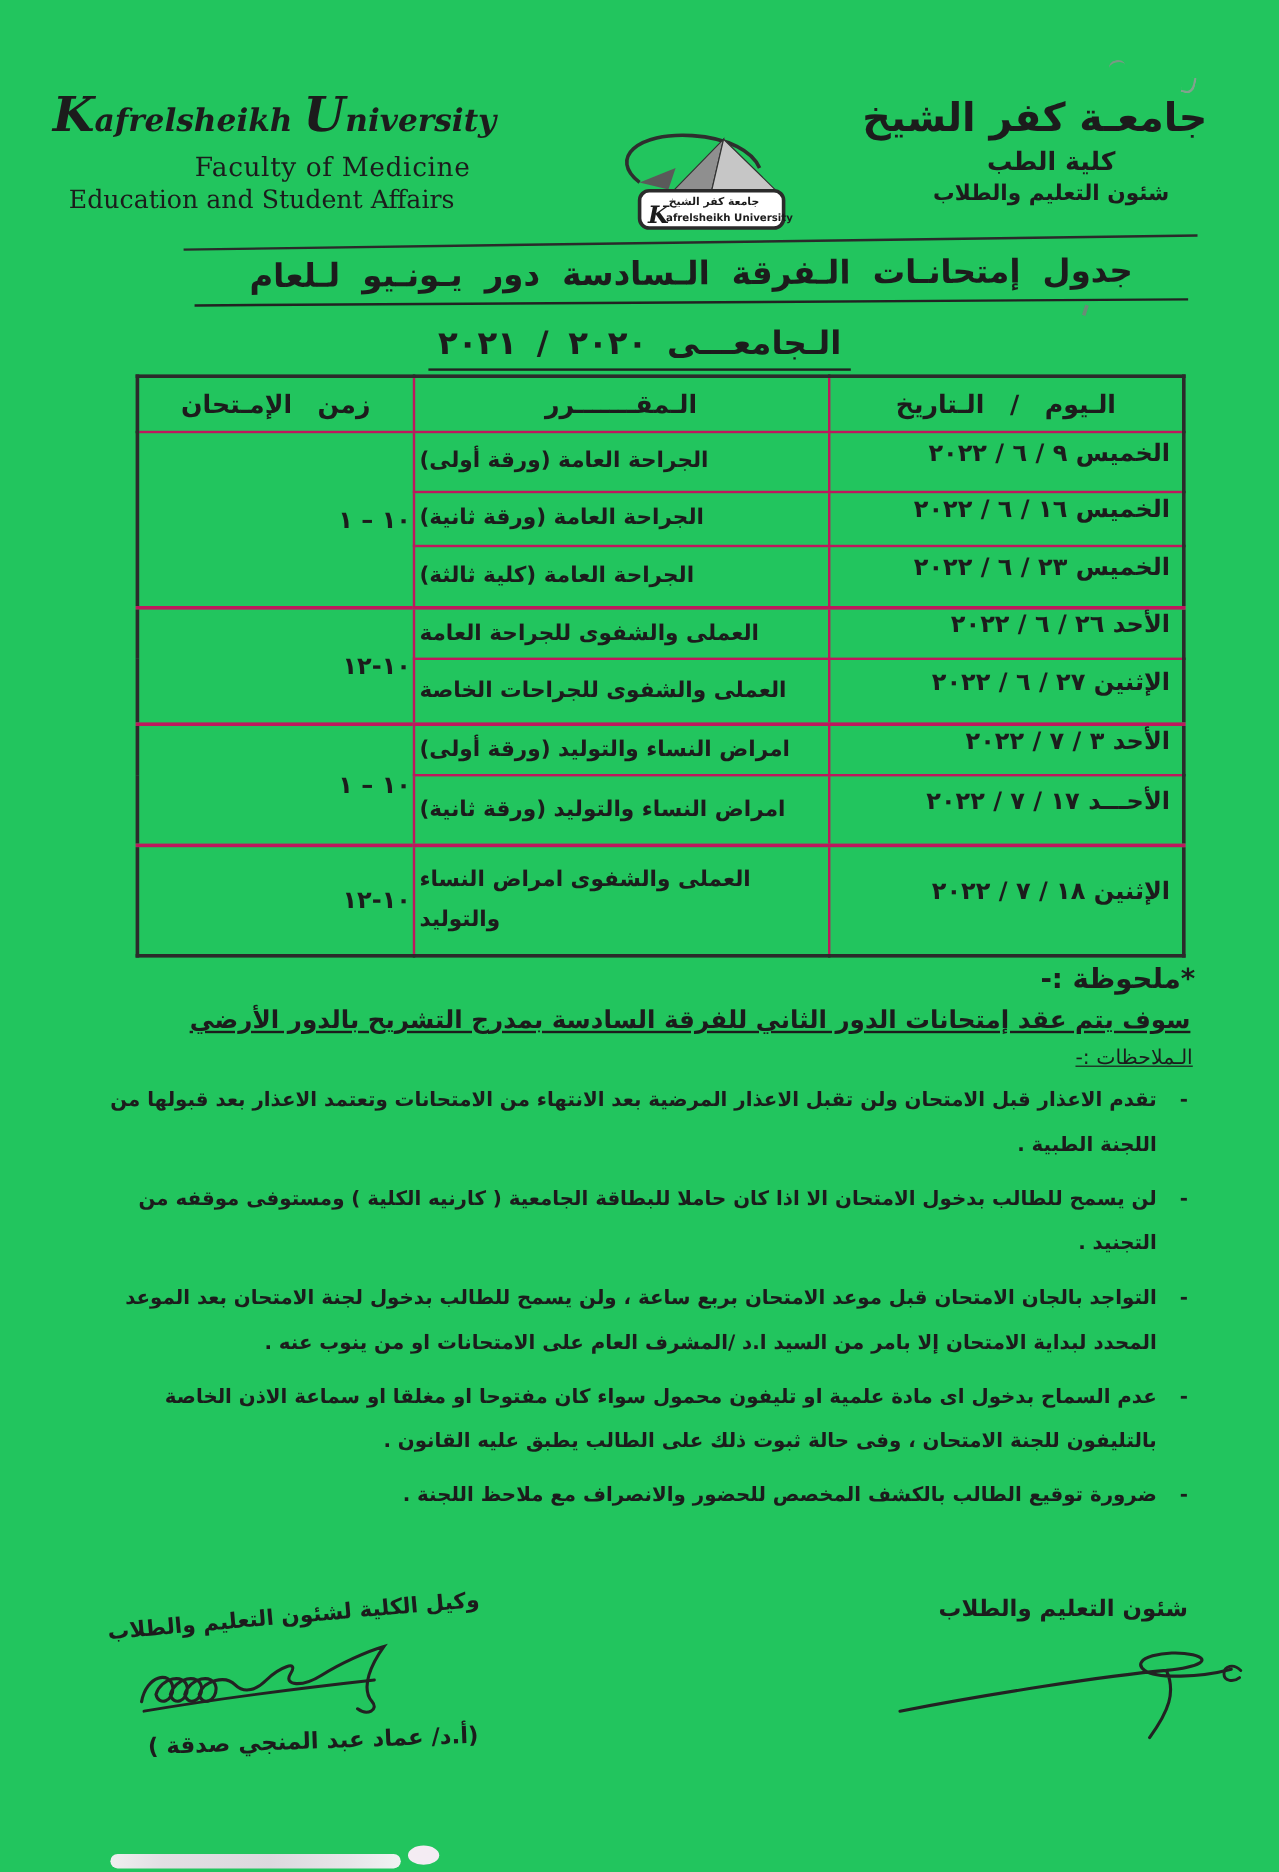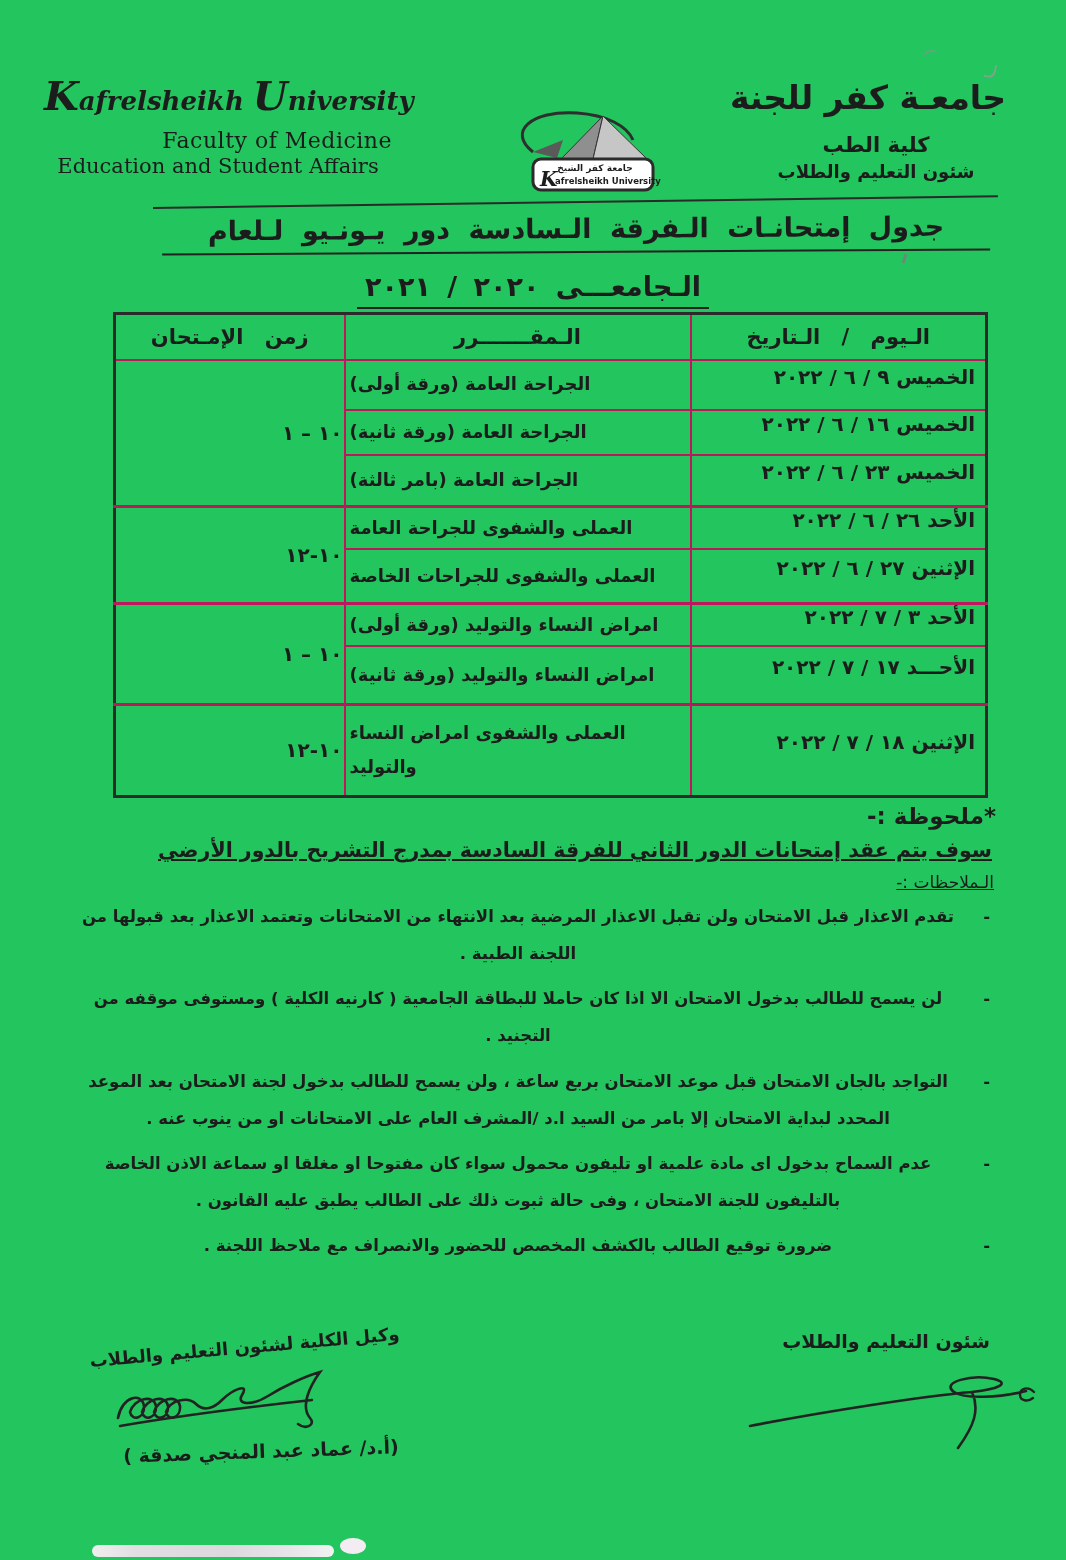--- a/index.html
+++ b/index.html
@@ -9,21 +9,21 @@
   }
   
   .hdr-en { position:absolute; left:44px; top:86px; width:348px; text-align:center; }
   .uni-en { font-family:"DejaVu Serif", serif; font-style:italic; font-weight:bold; font-size:26px; white-space:nowrap; }
   .uni-en .cap { font-size:40px; line-height:0; }
   .fac-en { font-family:"DejaVu Serif", serif; font-size:22px; margin-top:12px; letter-spacing:0.5px;text-align:right; }
   .dep-en { font-family:"DejaVu Serif", serif; font-size:21px; margin-top:1px; white-space:nowrap; }
 
   .hdr-ar { position:absolute; right:60px; top:78px; width:260px; text-align:center; direction:rtl; }
   .uni-ar { font-size:33px; font-weight:bold; white-space:nowrap; }
-  .facu-ar { font-size:21px; font-weight:bold; margin-top:16px; }
+  .facu-ar { font-size:21px; font-weight:bold; margin-top:6px; }
   .aff-ar { font-size:18px; font-weight:bold; margin-top:4px; }
 
   .hdr-rule { position:absolute; left:153px; top:207px; width:845px; border-top:2.5px solid #2a2a2a;
               transform:rotate(-0.8deg); transform-origin:left center; }
 
   .logo { position:absolute; left:503px; top:106px; width:162px; height:90px; }
 
   
   .title1 { position:absolute; left:162px; top:213px; width:828px; text-align:center; direction:rtl;
             font-size:27px; font-weight:bold; word-spacing:9px; padding-bottom:7px;
@@ -42,21 +42,21 @@
   td.c-time { font-size:20px; text-align:right; letter-spacing:1px; }
   tr.gsep td { border-top-width:3.5px; }
 
   
   .note-star { position:absolute; right:70px; top:803px; direction:rtl; font-size:23px; font-weight:bold; }
   .note-hl { position:absolute; right:74px; top:838px; direction:rtl; font-size:20.5px; font-weight:bold;
              white-space:nowrap; text-decoration:underline; }
   .remarks-lbl { position:absolute; right:72px; top:872px; direction:rtl; font-size:17px;
                  text-decoration:underline; }
   .bullets { position:absolute; right:66px; top:898px; width:928px; direction:rtl; margin:0; padding:0; }
-  .bullets li { list-style:none; position:relative; padding-right:36px; text-align:center;
+  .bullets li { list-style:none; position:relative; padding-right:36px; text-align:right;
                 font-weight:bold; font-size:16.5px; line-height:2.25; margin:0 0 8px 0; }
   .bullets li::before { content:"-"; position:absolute; right:10px; top:0; font-weight:bold; }
 
   
   .sig-r-label { position:absolute; right:76px; top:1330px; direction:rtl; font-size:19px; font-weight:bold; }
   .sig-r-svg { position:absolute; left:742px; top:1362px; width:304px; height:88px; }
   .sig-l-label { position:absolute; left:100px; top:1336px; width:300px; text-align:center; direction:rtl;
                  font-size:18px; font-weight:bold; transform:rotate(-5deg); white-space:nowrap; }
   .sig-l-svg { position:absolute; left:108px; top:1362px; width:272px; height:86px; }
   .sig-l-name { position:absolute; left:116px; top:1440px; width:290px; text-align:center; direction:rtl;
@@ -89,21 +89,21 @@
     <polygon points="30,46 60,34 54,52" fill="#5a5a5a"></polygon>
     <polygon points="58,53 100,10 90,53" fill="#8f8f8f" stroke="#333" stroke-width="1"></polygon>
     <polygon points="90,53 100,10 144,53" fill="#c6c6c6" stroke="#333" stroke-width="1"></polygon>
     <rect x="30" y="53" width="120" height="31" rx="8" fill="#ffffff" stroke="#2b2b2b" stroke-width="3"></rect>
     <text x="92" y="65" font-size="9" font-weight="bold" text-anchor="middle" fill="#1c1c1c" font-family="DejaVu Sans, sans-serif">جامعة كفر الشيخ</text>
     <text x="37" y="80" font-size="20" font-style="italic" font-weight="bold" font-family="DejaVu Serif, serif" fill="#1c1c1c">K</text>
     <text x="52" y="78" font-size="8.5" font-weight="bold" fill="#1c1c1c" font-family="DejaVu Sans, sans-serif">afrelsheikh University</text>
   </svg>
 
   <div class="hdr-ar">
-    <div class="uni-ar">جامعـة كفر للجنة</div>
+    <div class="uni-ar">جامعـة كفر الشيخ</div>
     <div class="facu-ar">كلية الطب</div>
     <div class="aff-ar">شئون التعليم والطلاب</div>
   </div>
 
   <div class="hdr-rule"></div>
 
   <div class="title1">جدول إمتحانـات الـفرقة الـسادسة دور يـونـيو لـلعام</div>
   <div class="title2"><span>الـجامعـــى ٢٠٢٠ / ٢٠٢١</span></div>
 
   <table class="sched">
@@ -122,21 +122,21 @@
       <td class="c-date">الخميس ٩ / ٦ / ٢٠٢٢</td>
       <td class="c-course">الجراحة العامة (ورقة أولى)</td>
       <td class="c-time" rowspan="3">١٠ – ١</td>
     </tr>
     <tr style="height:45px">
       <td class="c-date">الخميس ١٦ / ٦ / ٢٠٢٢</td>
       <td class="c-course">الجراحة العامة (ورقة ثانية)</td>
     </tr>
     <tr style="height:52px">
       <td class="c-date">الخميس ٢٣ / ٦ / ٢٠٢٢</td>
-      <td class="c-course">الجراحة العامة (بامر ثالثة)</td>
+      <td class="c-course">الجراحة العامة (كلية ثالثة)</td>
     </tr>
     <tr style="height:42px" class="gsep">
       <td class="c-date">الأحد ٢٦ / ٦ / ٢٠٢٢</td>
       <td class="c-course">العملى والشفوى للجراحة العامة</td>
       <td class="c-time" rowspan="2">١٠-١٢</td>
     </tr>
     <tr style="height:54px">
       <td class="c-date">الإثنين ٢٧ / ٦ / ٢٠٢٢</td>
       <td class="c-course">العملى والشفوى للجراحات الخاصة</td>
     </tr>

